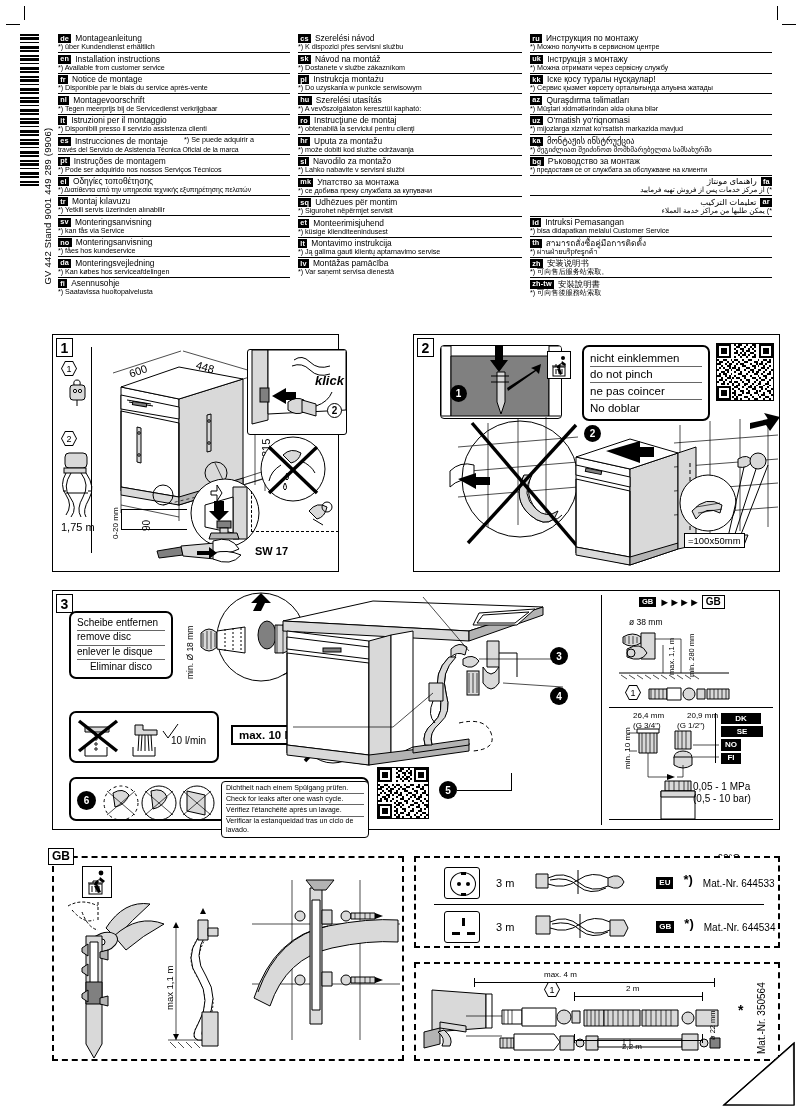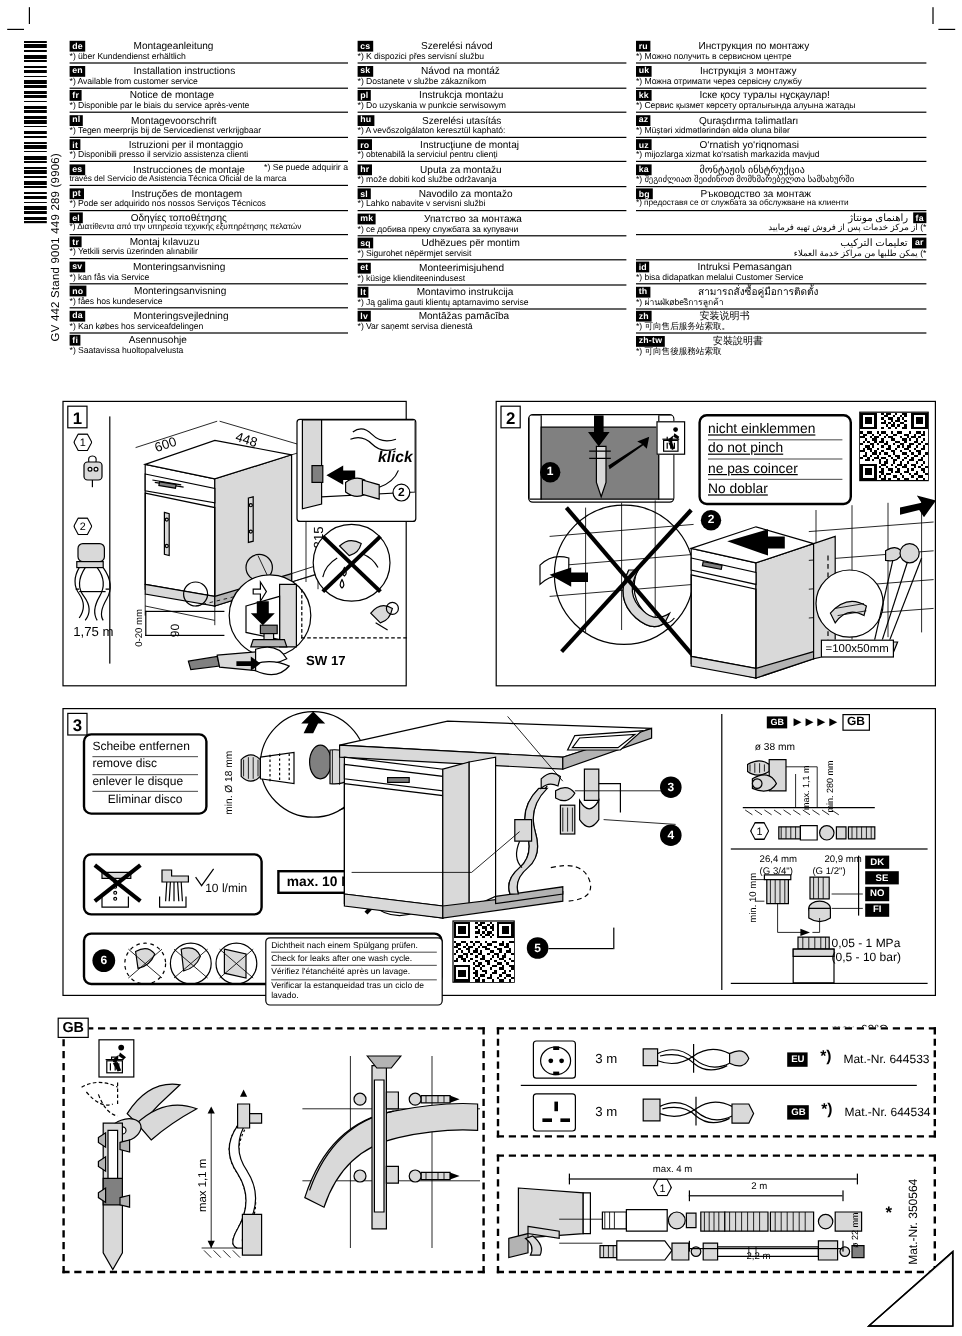--- a/index.html
+++ b/index.html
@@ -58,21 +58,21 @@
   .langrow:first-child { border-top: none; }
   .langline1 { display: flex; align-items: flex-start; gap: 4px; font-size: 8.3px; }
   .lc {
     display: inline-block;
     background: #000; color: #fff;
     font-size: 7.3px; font-weight: bold;
     padding: 0.5px 2.2px 0.8px 2.2px;
     line-height: 1.05; letter-spacing: .2px;
     flex: none; margin-top: .3px;
   }
-  .lname { font-size: 8.4px; padding-top: .3px; margin-left: 36px; }
+  .lname { font-size: 8.4px; padding-top: .3px; }
   .lnote { font-size: 7.2px; letter-spacing: -.05px; }
   .lnote.wide { font-size: 6.9px; }
   .rtl { direction: rtl; text-align: right; }
   .inline-note { font-size: 7.2px; margin-left: 12px; }
 
   
   .panel {
     position: absolute;
     border: 1.6px solid #000;
     background: #fff;
@@ -451,21 +451,21 @@
           <span class="lc">id</span>
           <span class="lname">Intruksi Pemasangan</span>
         </div>
         <div class="lnote">*)   bisa didapatkan melalui Customer Service</div>
       </div>
       <div class="langrow">
         <div class="langline1">
           <span class="lc">th</span>
           <span class="lname">สามารถสั่งซื้อคู่มือการติดตั้ง</span>
         </div>
-        <div class="lnote">*) ผ่านฝ่købesิการลูกค้า</div>
+        <div class="lnote">*) ผ่านฝ่ายบริpřesูกค้า</div>
       </div>
       <div class="langrow">
         <div class="langline1">
           <span class="lc">zh</span>
           <span class="lname">安装说明书</span>
         </div>
         <div class="lnote">*) 可向售后服务站索取。</div>
       </div>
       <div class="langrow">
         <div class="langline1">
@@ -648,21 +648,21 @@
       <path d="M12 7 l4 3 l-1 2 l-4 -2 z"></path>
       <path d="M11 9 l-1 6 l-3 -1 l0 -2 z"></path>
       <path d="M10 14 l2 6 l-2 1 l-3 -6 z"></path>
       <path class="nofill" d="M6 13 l0 -3"></path>
       <rect class="nofill" x="3" y="13" width="12" height="9"></rect>
       <path class="nofill" d="M6 15 l0 5 M9 15 l0 5 M12 15 l0 5"></path>
       <path class="nofill" d="M2 12 l14 0"></path>
     </svg>
   </div>
 
-  <div class="txtbox" style="left:168px;top:10px;width:128px;text-decoration:underline;">
+  <div class="txtbox" style="left:168px;top:10px;width:128px;">
     <div>nicht einklemmen</div>
     <div>do not pinch</div>
     <div>ne pas coincer</div>
     <div>No doblar</div>
   </div>
 
   <div class="qr" style="left:302px;top:8px;width:58px;height:58px;">
     <svg class="qrinner" viewBox="0 0 29 29" shape-rendering="crispEdges">
       <rect width="29" height="29" fill="#fff"></rect>
       <g fill="#000">
@@ -1277,22 +1277,22 @@
     <path class="thin" d="M64 16 L90 16"></path>
     <path class="thin" d="M64 28 L90 28"></path>
 
     <path class="fillgray" d="M36 52 l26 0 l0 10 l-26 0 Z"></path>
     <path class="thin" d="M40 52 l0 10 M45 52 l0 10 M50 52 l0 10 M55 52 l0 10 M59 52 l0 10"></path>
     <path class="fillwhite" d="M32 62 l34 0 l0 28 l-34 0 Z"></path>
     <path class="fillgray" d="M32 62 l34 0 l0 6 l-34 0 Z"></path>
   </svg>
 
   <div style="position:absolute;left:668px;top:122px;display:flex;flex-direction:column;gap:2px;">
-    <span class="chip" style="width:20px;font-size:8px;padding:1.6px 0;">DK</span>
-    <span class="chip" style="width:28px;font-size:8px;padding:1.6px 0;">SE</span>
+    <span class="chip" style="width:40px;font-size:8px;padding:1.6px 0;">DK</span>
+    <span class="chip" style="width:42px;font-size:8px;padding:1.6px 0;">SE</span>
     <span class="chip" style="width:20px;font-size:8px;padding:1.6px 0;">NO</span>
     <span class="chip" style="width:20px;font-size:8px;padding:1.6px 0;">FI</span>
   </div>
   <div class="ln" style="left:662px;top:122px;width:1px;height:50px;"></div>
 
   <div class="lbl" style="left:640px;top:190px;font-size:10px;">0,05 - 1 MPa</div>
   <div class="lbl" style="left:640px;top:202px;font-size:10px;">(0,5 - 10 bar)</div>
   <div class="lbl" style="left:640px;top:214px;font-size:10px;margin-top:48px;">max. 60°C</div>
 
   <div class="ln" style="left:556px;top:228px;width:164px;height:1px;"></div>

